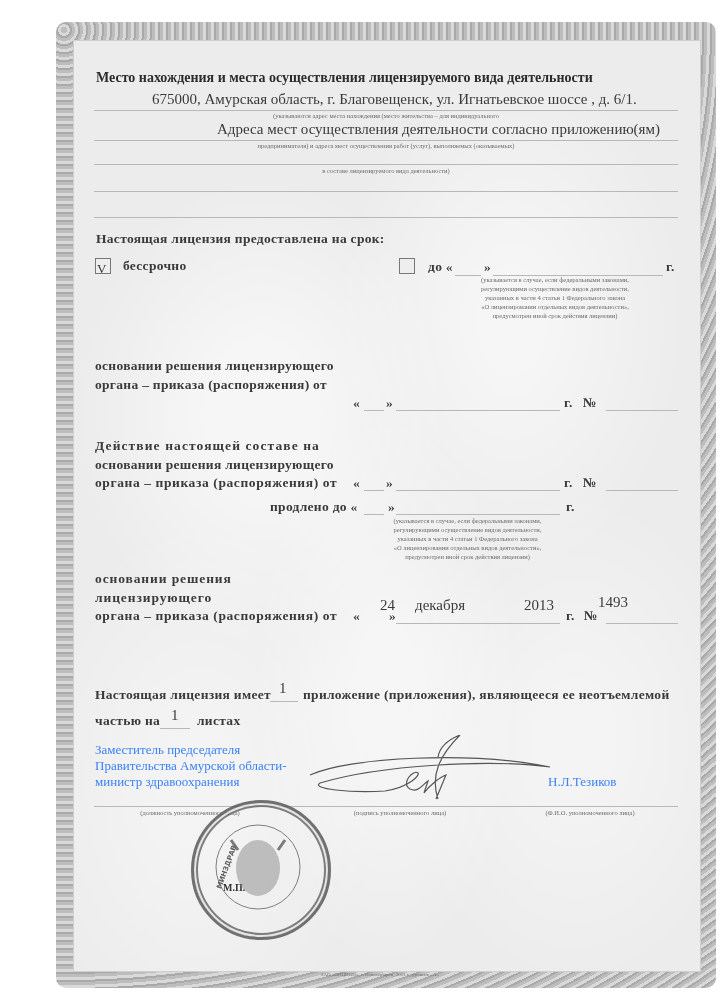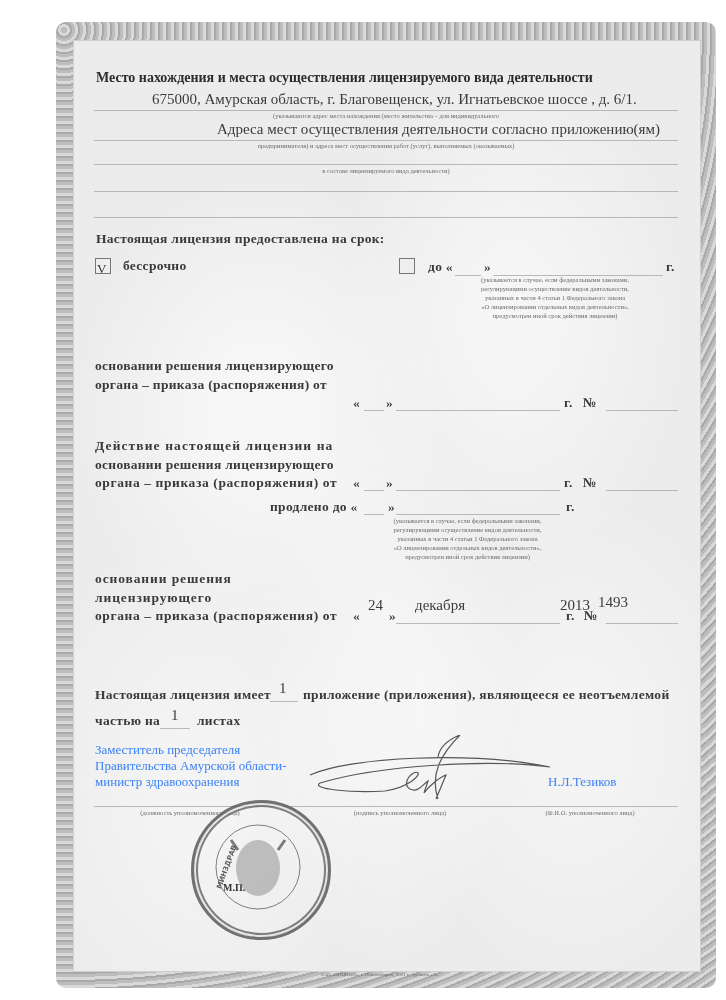--- a/index.html
+++ b/index.html
@@ -75,21 +75,21 @@
 </div>
 <div class="abs lbl" style="left:353px; top:394px;">«</div>
 <div class="line" style="left:364px; top:410px; width:20px;"></div>
 <div class="abs lbl" style="left:386px; top:394px;">»</div>
 <div class="line" style="left:396px; top:410px; width:164px;"></div>
 <div class="abs lbl" style="left:564px; top:394px;">г.</div>
 <div class="abs lbl" style="left:583px; top:394px;">№</div>
 <div class="line" style="left:606px; top:410px; width:72px;"></div>
 
 <div class="abs lbl" style="left:95px; top:437px; width:255px; letter-spacing:1.1px;">
-  <div>Действие настоящей лицензии на</div>
+  <div>Действие настоящей составе на</div>
   <div style="letter-spacing:0.3px;">основании решения лицензирующего</div>
   <div style="letter-spacing:0.6px;">органа – приказа (распоряжения) от</div>
 </div>
 <div class="abs lbl" style="left:353px; top:474px;">«</div>
 <div class="line" style="left:364px; top:490px; width:20px;"></div>
 <div class="abs lbl" style="left:386px; top:474px;">»</div>
 <div class="line" style="left:396px; top:490px; width:164px;"></div>
 <div class="abs lbl" style="left:564px; top:474px;">г.</div>
 <div class="abs lbl" style="left:583px; top:474px;">№</div>
 <div class="line" style="left:606px; top:490px; width:72px;"></div>
@@ -105,25 +105,25 @@
   <div>указанных в части 4 статьи 1 Федерального закона</div>
   <div>«О лицензировании отдельных видов деятельности»,</div>
   <div>предусмотрен иной срок действия лицензии)</div>
 </div>
 
 <div class="abs lbl" style="left:95px; top:570px; width:255px;">
   <div style="letter-spacing:0.9px;">основании решения лицензирующего</div>
   <div style="letter-spacing:0.6px;">органа – приказа (распоряжения) от</div>
 </div>
 <div class="abs lbl" style="left:353px; top:607px;">«</div>
-<div class="abs serif fill" style="left:368px; top:597px;">24</div>
+<div class="abs serif fill" style="left:380px; top:597px;">24</div>
 <div class="abs lbl" style="left:389px; top:607px;">»</div>
 <div class="line" style="left:396px; top:623px; width:164px;"></div>
 <div class="abs serif fill" style="left:415px; top:597px;">декабря</div>
-<div class="abs serif fill" style="left:524px; top:597px;margin-left:36px;">2013</div>
+<div class="abs serif fill" style="left:524px; top:597px;">2013</div>
 <div class="abs lbl" style="left:566px; top:607px;">г.</div>
 <div class="abs lbl" style="left:584px; top:607px;">№</div>
 <div class="abs serif fill" style="left:598px; top:594px;">1493</div>
 <div class="line" style="left:606px; top:623px; width:72px;"></div>
 
 <div class="abs lbl" style="left:95px; top:686px;">Настоящая лицензия имеет</div>
 <div class="abs serif fill" style="left:279px; top:680px;">1</div>
 <div class="line" style="left:270px; top:701px; width:28px;"></div>
 <div class="abs lbl" style="left:303px; top:686px;">приложение (приложения), являющееся ее неотъемлемой</div>
 <div class="abs lbl" style="left:95px; top:712px;">частью на</div>

